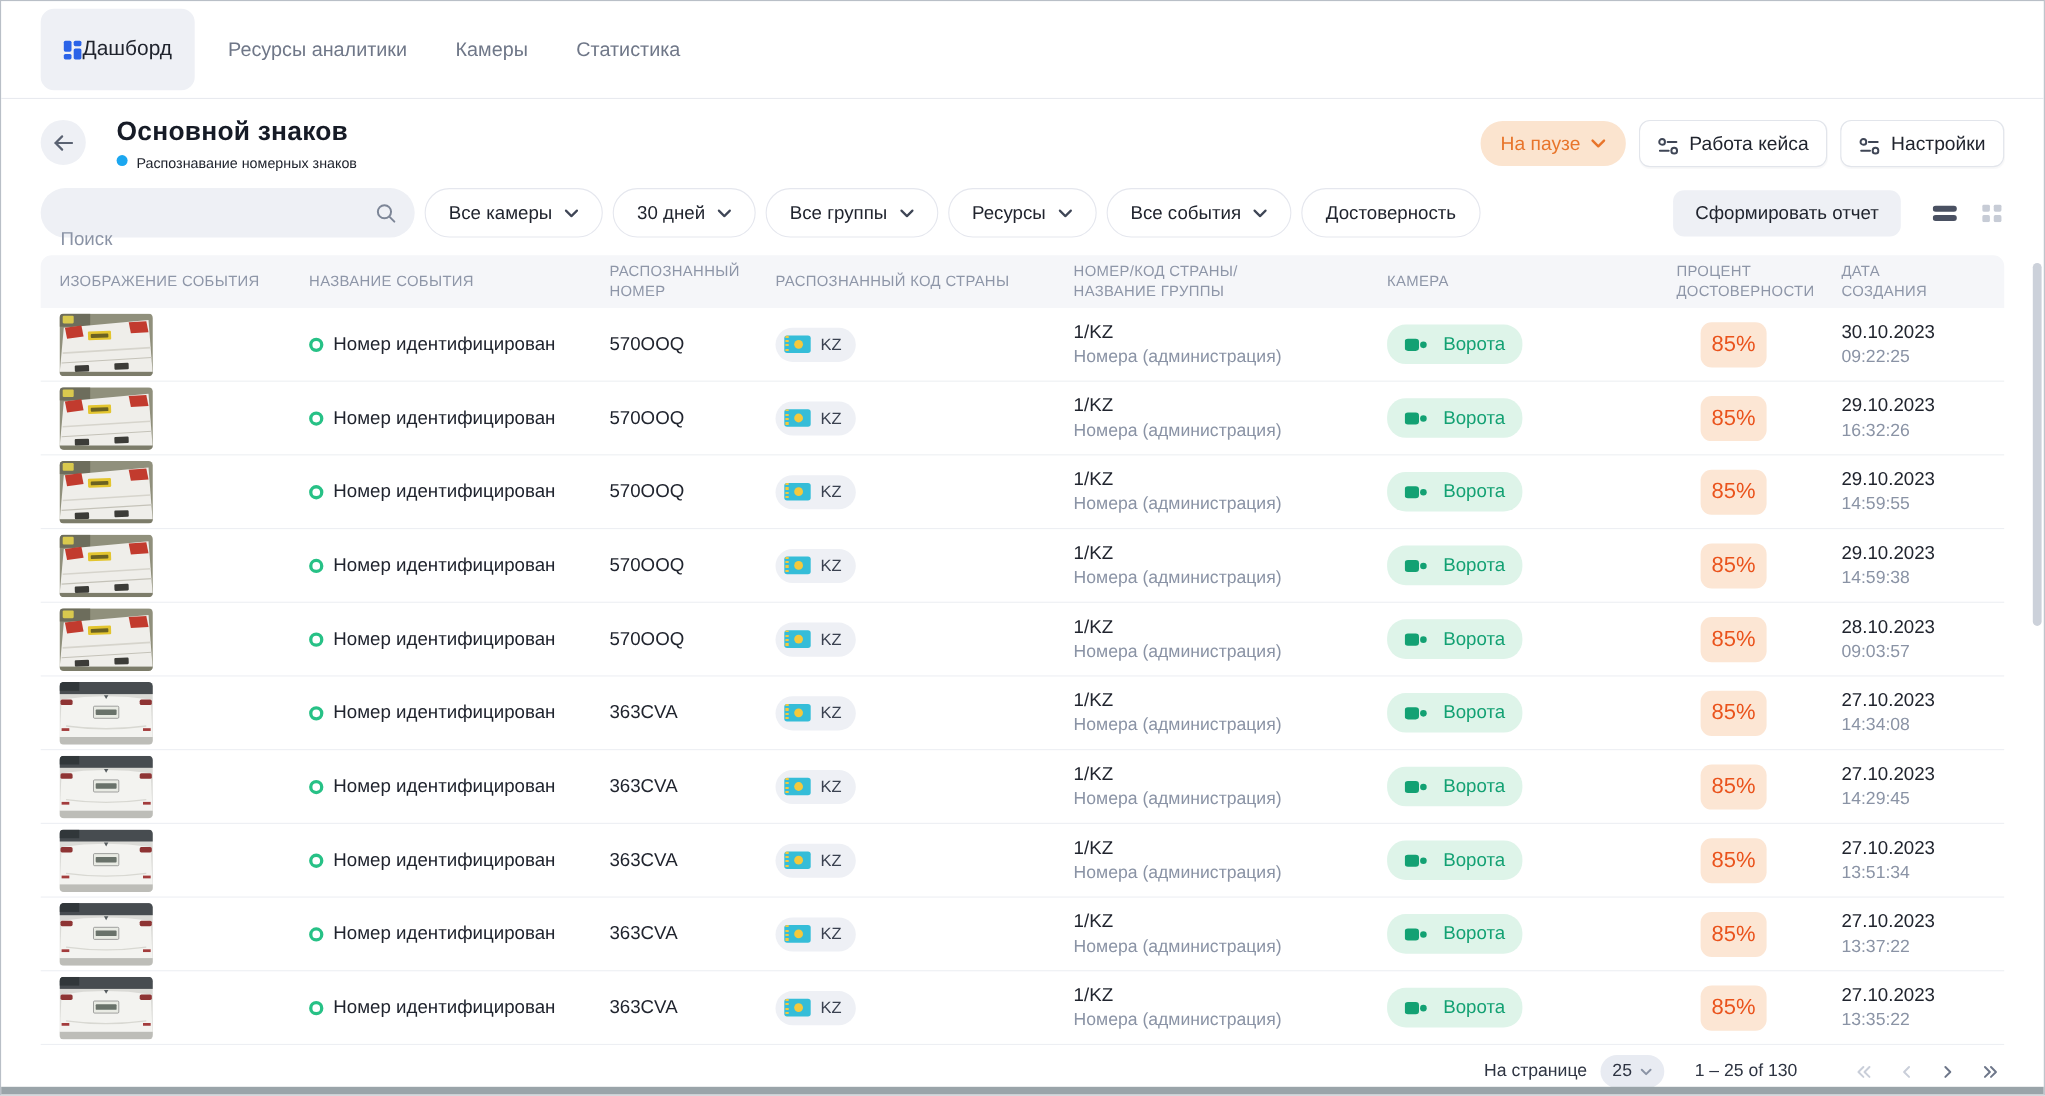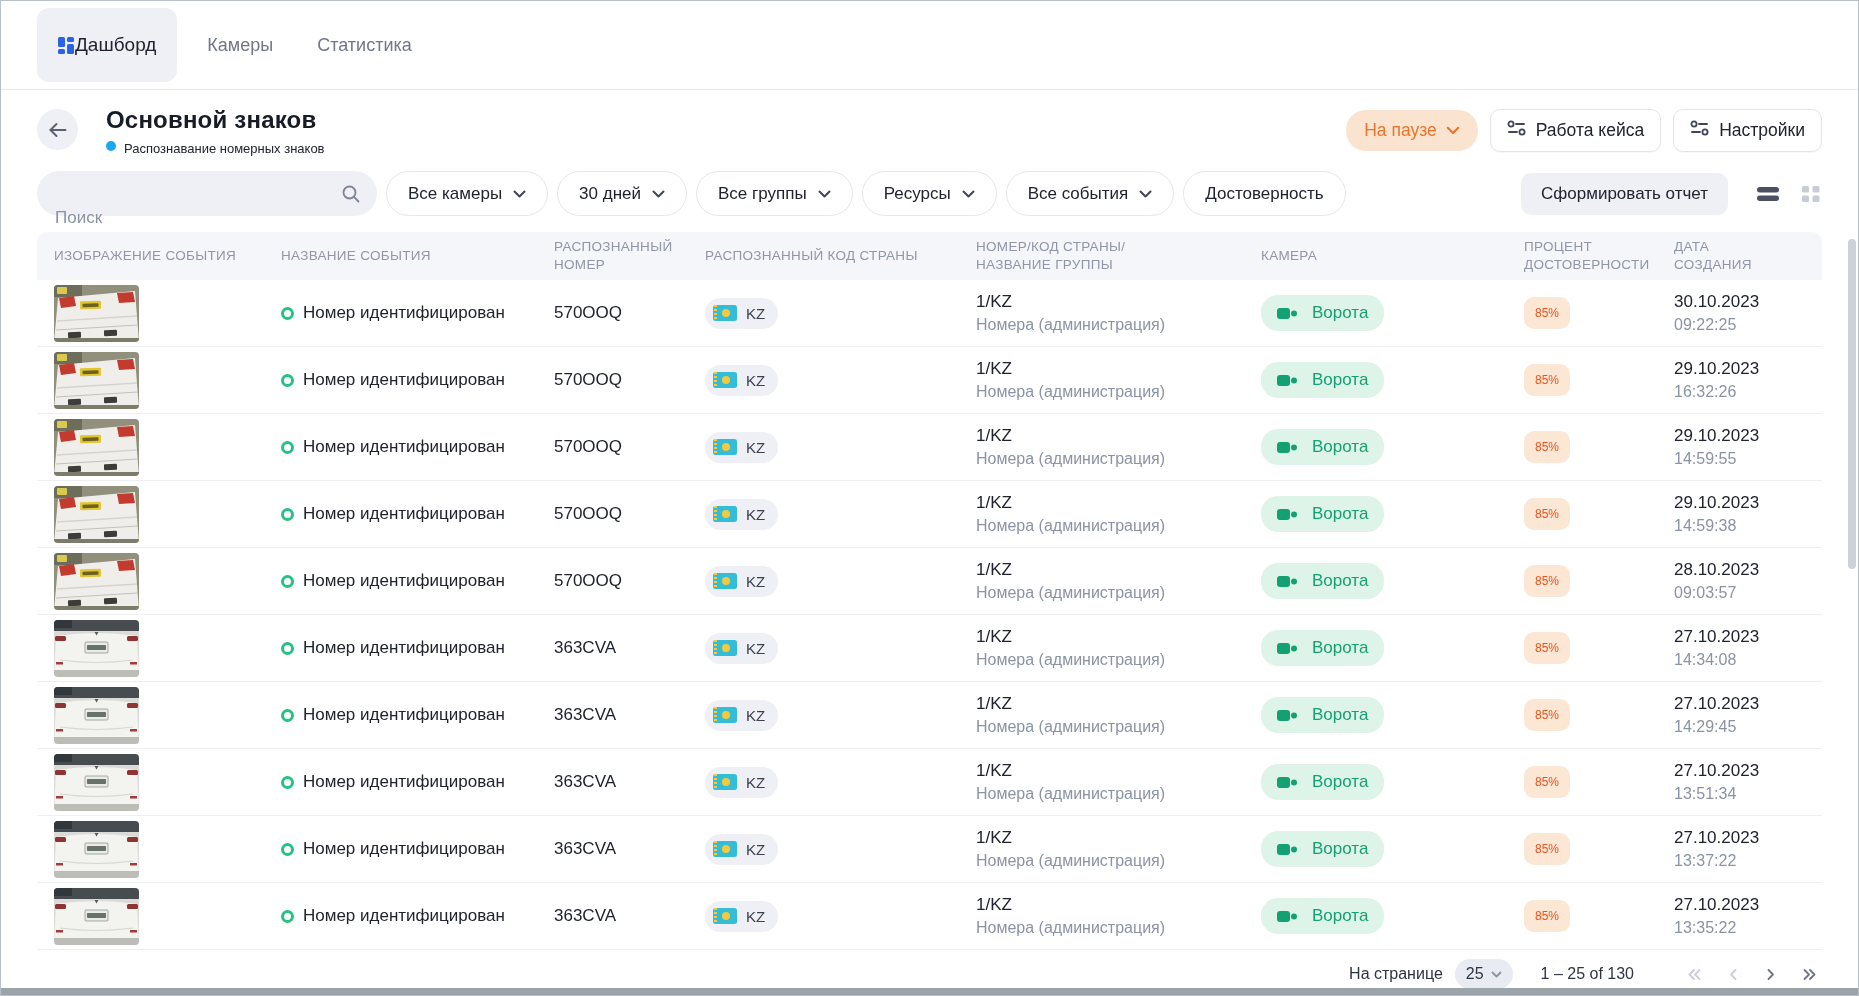--- a/index.html
+++ b/index.html
@@ -28,21 +28,21 @@
 
   
   .pagehead { display:flex; align-items:flex-start; padding:16px 36px 0 36px; }
   .back-btn { width:41px; height:41px; border-radius:50%; background:#eef0f5; border:none; display:flex; align-items:center; justify-content:center; margin-top:3px; cursor:pointer; }
   .title-wrap { margin-left:28px; }
   .page-title { font-size:24px; font-weight:700; color:#161b26; letter-spacing:.2px; }
   .subtitle { display:flex; gap:8px; margin-top:7px; font-size:13px; color:#20242e; }
   .blue-dot { width:10px; height:10px; border-radius:50%; background:#1ba7f0; }
   .head-actions { margin-left:auto; display:flex; align-items:center; gap:12px; margin-top:3px; }
   .pause-btn { display:flex; align-items:center; gap:9px; background:#fbe4cf; color:#e8752b; border:none; border-radius:20px; padding:10px 18px; font-size:17.5px; font-family:inherit; cursor:pointer; }
-  .ghost-btn { display:flex; align-items:flex-start; gap:10px; background:#fff; border:1px solid #e2e5eb; border-radius:10px; padding:10px 16px; font-size:17.5px; color:#20242e; font-family:inherit; cursor:pointer; box-shadow:0 1px 1px rgba(20,30,60,.03); }
+  .ghost-btn { display:flex; align-items:flex-end; gap:10px; background:#fff; border:1px solid #e2e5eb; border-radius:10px; padding:10px 16px; font-size:17.5px; color:#20242e; font-family:inherit; cursor:pointer; box-shadow:0 1px 1px rgba(20,30,60,.03); }
 
   
   .filters { display:flex; align-items:center; gap:9px; padding:15px 36px 16px 36px; }
   .search-box { width:340px; height:45px; background:#eef0f5; border-radius:23px; display:flex; align-items:center; padding:0 16px 0 18px; }
   .search-box input { flex:1; border:none; background:transparent; outline:none; font-size:17px; font-family:inherit; color:#20242e;margin-top:48px; }
   .search-box input::placeholder { color:#8a93a5; }
   .fpill { height:45px; display:flex; align-items:center; gap:11px; background:#fff; border:1px solid #e5e7ee; border-radius:23px; padding:0 21px; font-size:17px; color:#20242e; cursor:pointer; white-space:nowrap; }
   .fpill .chev { color:#3f4656; }
   .report-btn { margin-left:auto; background:#eef0f5; border:none; border-radius:10px; height:42px; padding:0 20px; font-size:17px; color:#20242e; font-family:inherit; cursor:pointer; white-space:nowrap; }
   .view-toggle { display:flex; align-items:center; gap:19px; margin-left:18px; }
@@ -57,21 +57,21 @@
   .thumb { width:85px; height:57px; border-radius:4px; overflow:hidden; cursor:pointer; }
   .ev-cell { display:flex; align-items:center; gap:9px; }
   .ring { width:13px; height:13px; border:3px solid #27c186; border-radius:50%; flex:none; }
   .flag-badge { display:inline-flex; align-items:center; gap:9px; background:#eef0f5; border-radius:16px; padding:7px 13px 7px 8px; font-size:15px; color:#3a4150; }
   .flag { width:24px; height:16px; border-radius:2.5px; background:#35bdd8; position:relative; overflow:hidden; flex:none; }
   .flag::before { content:''; position:absolute; left:1px; top:0; bottom:0; width:3px; background:repeating-linear-gradient(to bottom,#f4c93c 0 2px, rgba(0,0,0,0) 2px 4px); }
   .flag::after { content:''; position:absolute; left:50%; top:50%; width:8px; height:8px; margin:-4px 0 0 -3px; border-radius:50%; background:#f4c93c; }
   .two-line .l1 { color:#20242e; font-size:17px; line-height:1.3; }
   .two-line .l2 { color:#8a93a5; font-size:16px; line-height:1.45; }
   .cam-badge { display:inline-flex; align-items:center; gap:14px; background:#def4e9; border-radius:17px; padding:8px 16px; color:#13a173; font-size:17px; cursor:pointer; }
-  .conf-badge { display:inline-block; background:#fce6d4; border-radius:10px; padding:9px 10px; min-width:46px; text-align:center; color:#ea531c; font-size:12px; }
+  .conf-badge { display:inline-block; background:#fce6d4; border-radius:10px; padding:9px 10px; min-width:46px; text-align:center; color:#ea531c; font-size:20px;margin-left:22px; }
 
   
   .tfoot { display:flex; align-items:center; justify-content:flex-end; height:48px; padding:0 40px 0 36px; font-size:16px; color:#2e3442; }
   .pp-pill { display:inline-flex; align-items:center; gap:7px; background:#e8ebf2; border-radius:15px; padding:6px 11px; margin:0 28px 0 12px; font-size:16px; color:#2e3442; cursor:pointer; }
   .range { margin-right:52px; color:#2e3442; }
   .pager { display:flex; align-items:center; gap:24px; }
   .pgbtn { background:none; border:none; cursor:pointer; padding:0; }
   .pg-disabled { color:#c9ced9; }
   .pg-enabled { color:#6d7689; }
 
@@ -86,20 +86,21 @@
   <button class="dash-btn">
     <span class="dash-icon">
         <i class="a"></i>
         <i class="b"></i>
         <i class="c"></i>
         <i class="d"></i>
       </span>
     <span>Дашборд</span>
   </button>
   <div class="tabs" id="nav-tabs">
+      <div class="tab">Ресурсы аналитики</div>
       <div class="tab">Камеры</div>
       <div class="tab">Статистика</div>
     </div>
 </nav>
 
 <header class="pagehead">
   <button class="back-btn">
     <svg width="21" height="18" viewBox="0 0 21 18" fill="none" stroke="#5a6272" stroke-width="2" stroke-linecap="round" stroke-linejoin="round">
         <line x1="18.5" y1="9" x2="3.5" y2="9"></line>
         <polyline points="9.5,3 3.5,9 9.5,15"></polyline>

